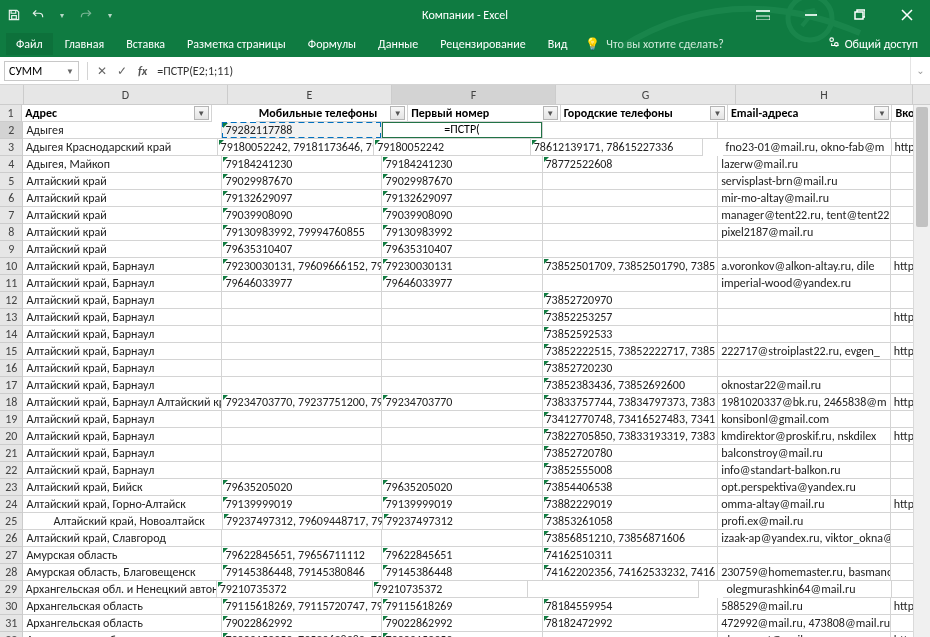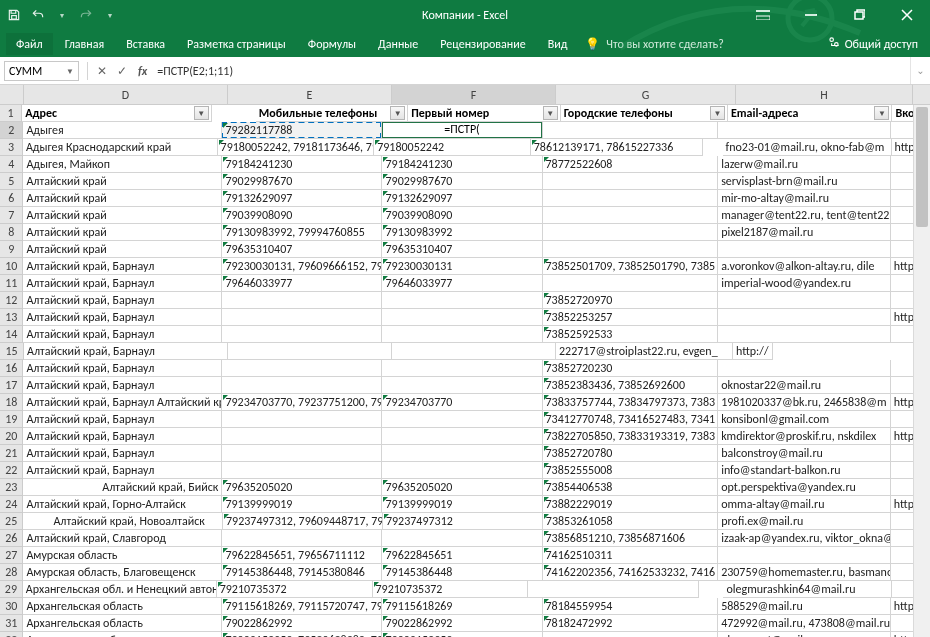--- a/index.html
+++ b/index.html
@@ -485,20 +485,24 @@
         <div class="rh">15</div>
         <div class="cell" style="width: 204px;">
           <span>Алтайский край, Барнаул</span>
         </div>
         <div class="cell" style="width: 164px;">
           <span></span>
         </div>
         <div class="cell" style="width: 164px;">
           <span></span>
         </div>
+        <div class="cell" style="width: 180px;">
+          <span class="greentick"></span>
+          <span>73852222515, 73852222717, 7385</span>
+        </div>
         <div class="cell" style="width: 177px;">
           <span>222717@stroiplast22.ru, evgen_</span>
         </div>
         <div class="cell" style="width: 40px;">
           <span>http://</span>
         </div>
       </div>
       <div class="row">
         <div class="rh">16</div>
         <div class="cell" style="width: 204px;">
@@ -650,21 +654,21 @@
         </div>
         <div class="cell" style="width: 177px;">
           <span>info@standart-balkon.ru</span>
         </div>
         <div class="cell" style="width: 40px;">
           <span></span>
         </div>
       </div>
       <div class="row">
         <div class="rh">23</div>
-        <div class="cell" style="width: 204px; justify-content: flex-end;">
+        <div class="cell" style="width: 204px;">
           <span>Алтайский край, Бийск</span>
         </div>
         <div class="cell" style="width: 164px;">
           <span class="greentick"></span>
           <span>79635205020</span>
         </div>
         <div class="cell" style="width: 164px;">
           <span class="greentick"></span>
           <span>79635205020</span>
         </div>

